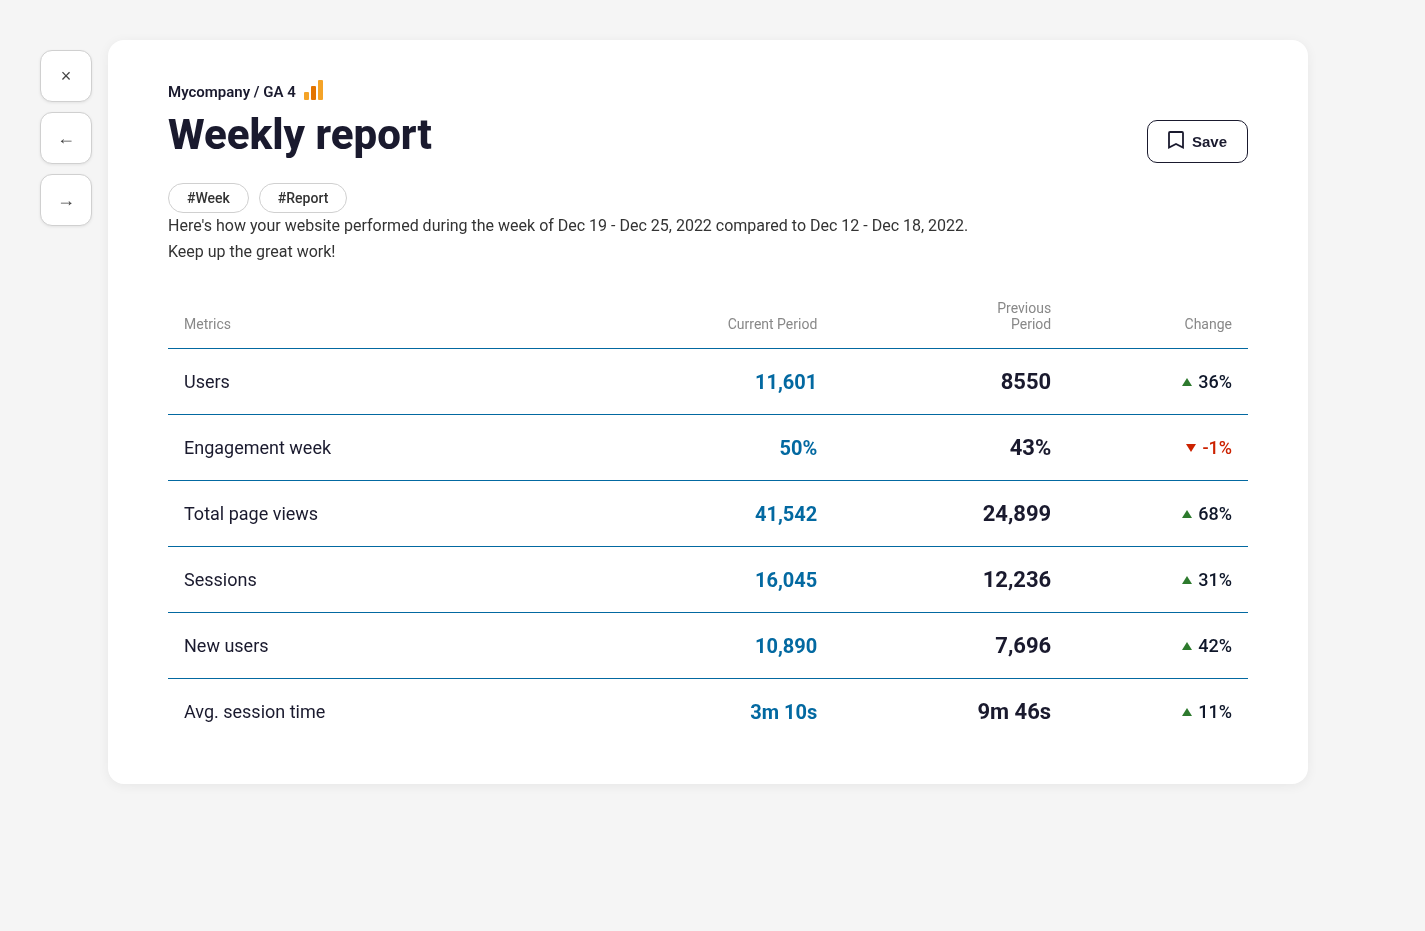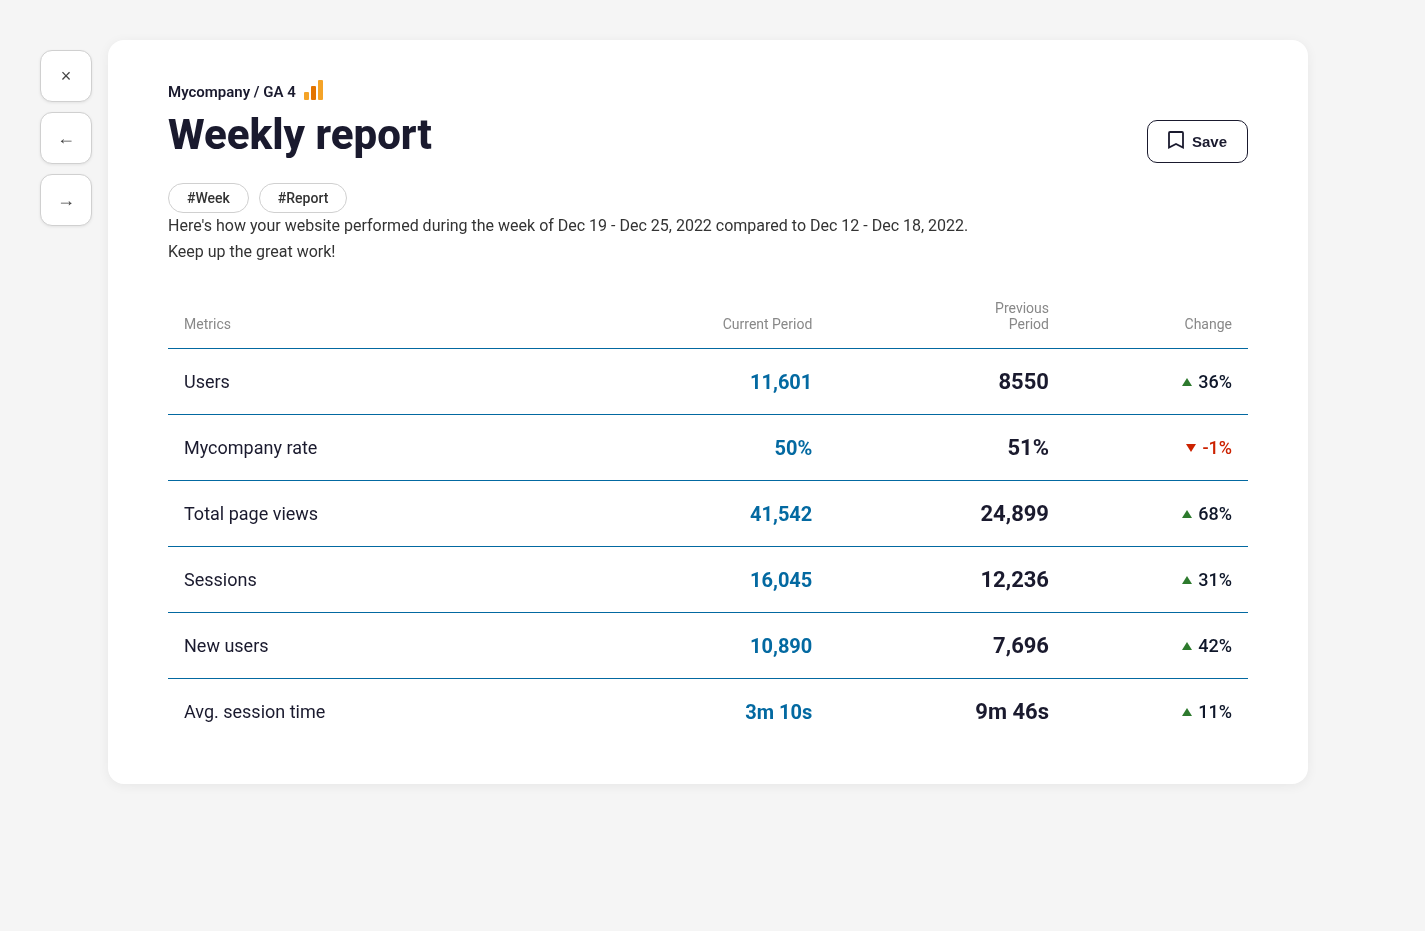--- a/index.html
+++ b/index.html
@@ -274,23 +274,23 @@
             <td class="metric-value">11,601</td>
             <td class="metric-prev">8550</td>
             <td>
               <span class="metric-change change-positive">
                 <span class="arrow-up"></span>
                 <span>36%</span>
               </span>
             </td>
           </tr>
           <tr>
-            <td class="metric-name">Mycompany rate</td>
+            <td class="metric-name">Engagement week</td>
             <td class="metric-value">50%</td>
-            <td class="metric-prev">51%</td>
+            <td class="metric-prev">43%</td>
             <td>
               <span class="metric-change change-negative">
                 <span class="arrow-down"></span>
                 <span>-1%</span>
               </span>
             </td>
           </tr>
           <tr>
             <td class="metric-name">Total page views</td>
             <td class="metric-value">41,542</td>

